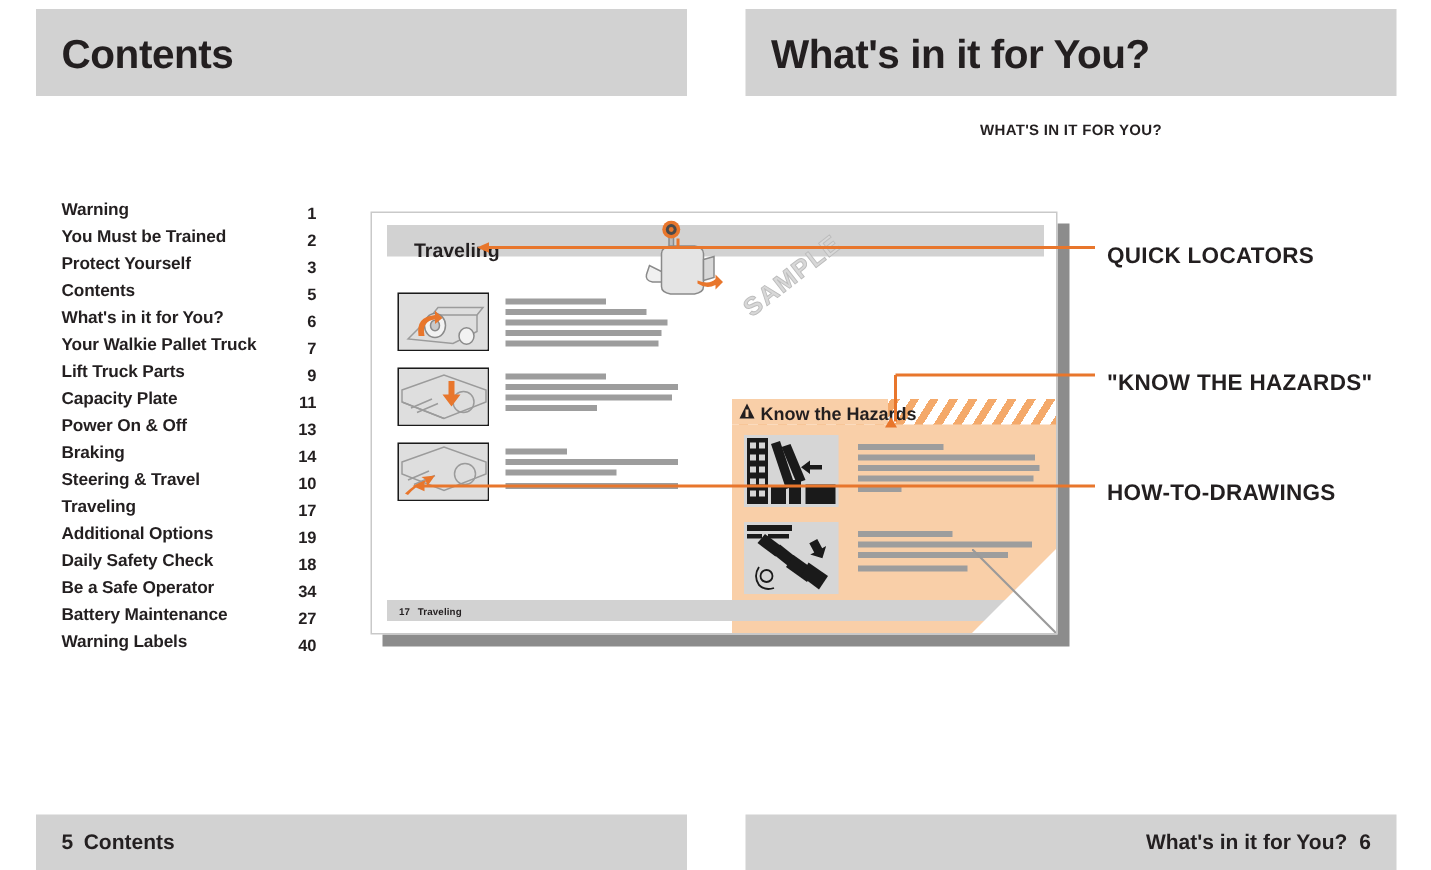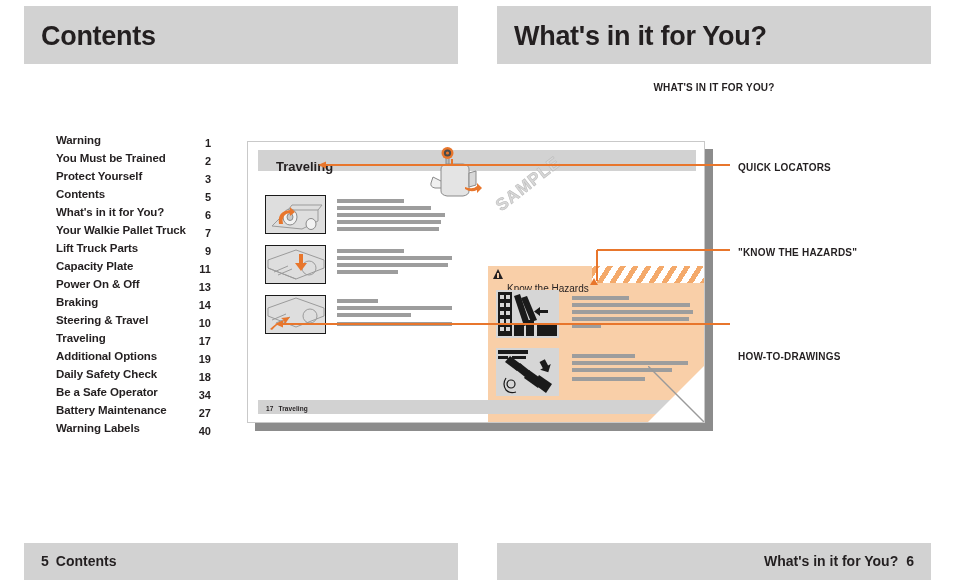--- a/index.html
+++ b/index.html
@@ -81,21 +81,20 @@
     line-height: 18px;
   }
   .toc-label {
     position: absolute;
     left: 0;
     top: 0;
     font-size: 11.5px;
     font-weight: bold;
     letter-spacing: -0.1px;
     white-space: nowrap;
-    margin-left: 15px;
   }
   .toc-page {
     position: absolute;
     right: 0;
     top: 3px;
     width: 22px;
     text-align: right;
     font-size: 11px;
     font-weight: bold;
   }
@@ -253,23 +252,23 @@
     position: absolute;
     left: 0;
     top: 0;
     width: 104px;
     height: 17px;
     background: #f9cfa8;
   }
   .hazard-title {
     position: absolute;
     left: 19px;
-    top: 17px;
-    font-size: 10px;
-    font-weight: normal;
+    top: 3px;
+    font-size: 12px;
+    font-weight: bold;
     color: #231f20;
     white-space: nowrap;
   }
   .hazard-tri {
     position: absolute;
     left: 5px;
     top: 3px;
     width: 0;
     height: 0;
     border-left: 5.5px solid transparent;
@@ -296,21 +295,21 @@
   .callouts {
     position: absolute;
     left: 0;
     top: 0;
     width: 954px;
     height: 580px;
     pointer-events: none;
   }
   .anno {
     position: absolute;
-    font-size: 10px;
+    font-size: 15px;
     font-weight: bold;
     letter-spacing: 0.2px;
     color: #231f20;
     white-space: nowrap;
   }
 </style>
 </head>
 <body>
 
 <div class="page page-left">
@@ -588,13 +587,13 @@
     <path d="M318,165 L326,161.5 L326,168.5 Z"></path>
 
     <path d="M591,281 L598,277 L598,285 Z" transform="rotate(90 594 281)"></path>
 
     <path d="M275,324 L283,320.5 L283,327.5 Z"></path>
   </g>
 </svg>
 
 <div class="anno" style="left:738px;top:162px;">QUICK LOCATORS</div>
 <div class="anno" style="left:738px;top:247px;">"KNOW THE HAZARDS"</div>
-<div class="anno" style="left:738px;top:320px;margin-top:31px;">HOW-TO-DRAWINGS</div>
+<div class="anno" style="left:738px;top:320px;">HOW-TO-DRAWINGS</div>
 
 </body></html>

